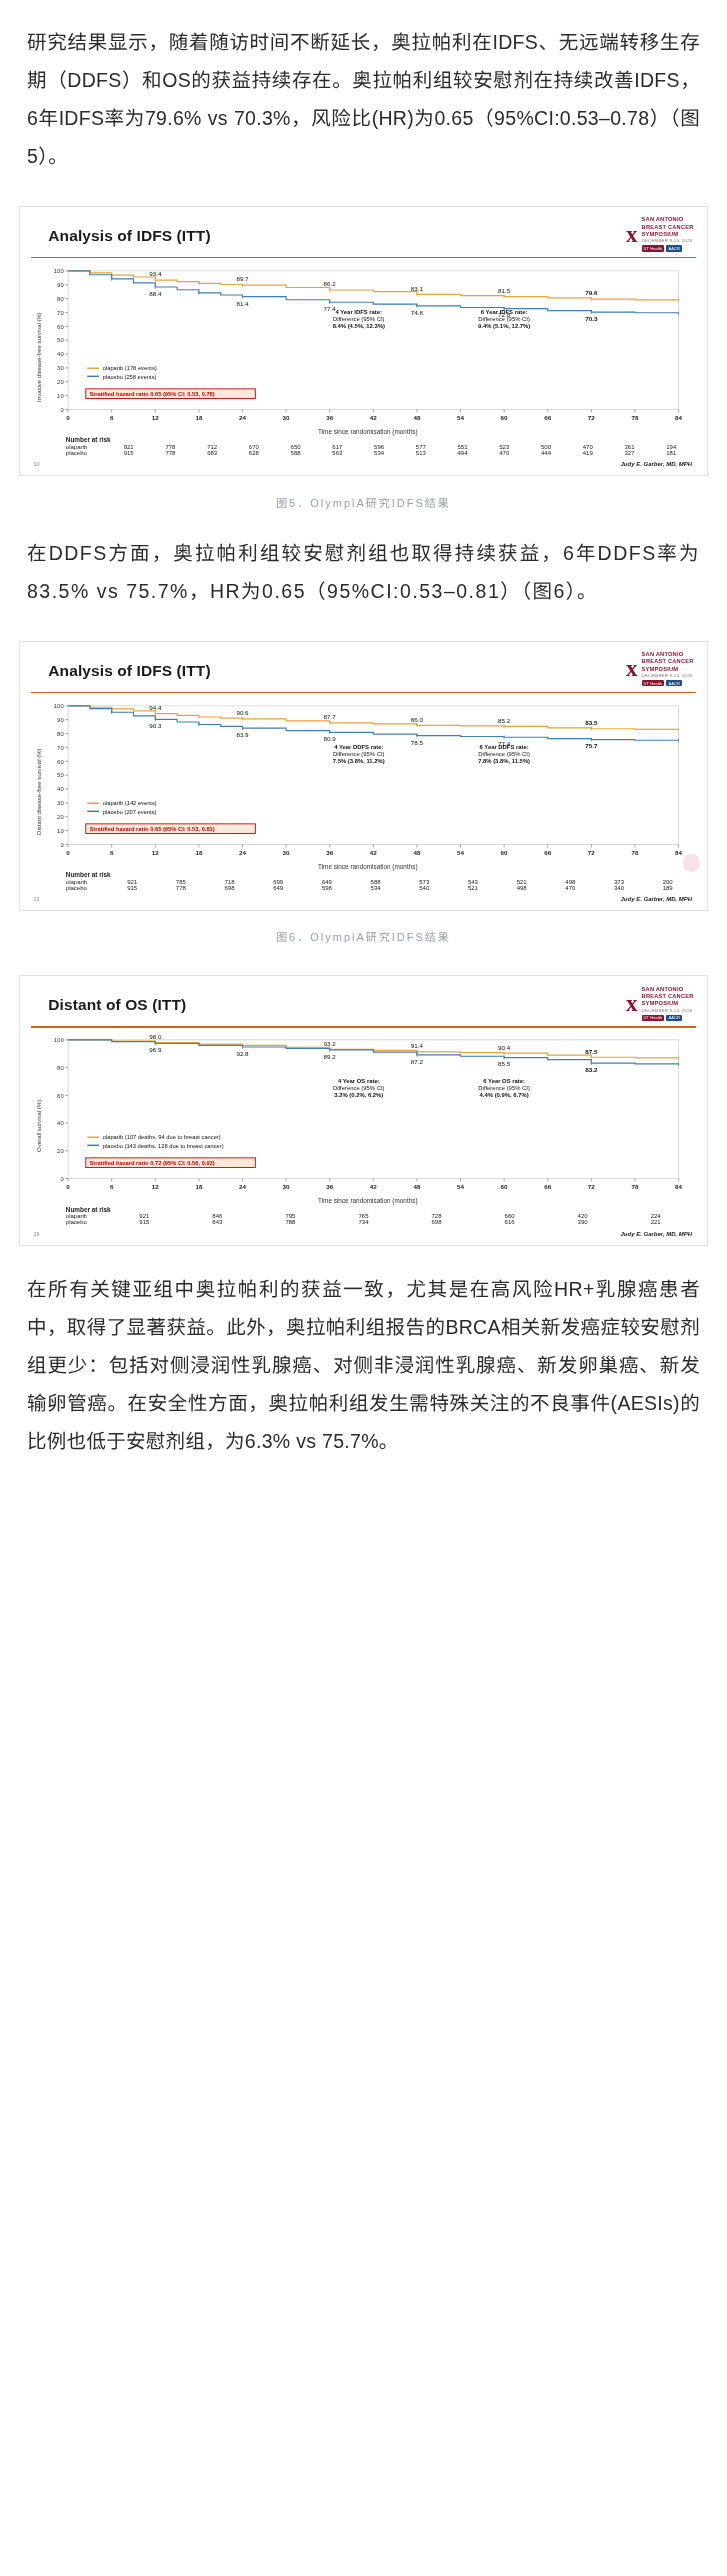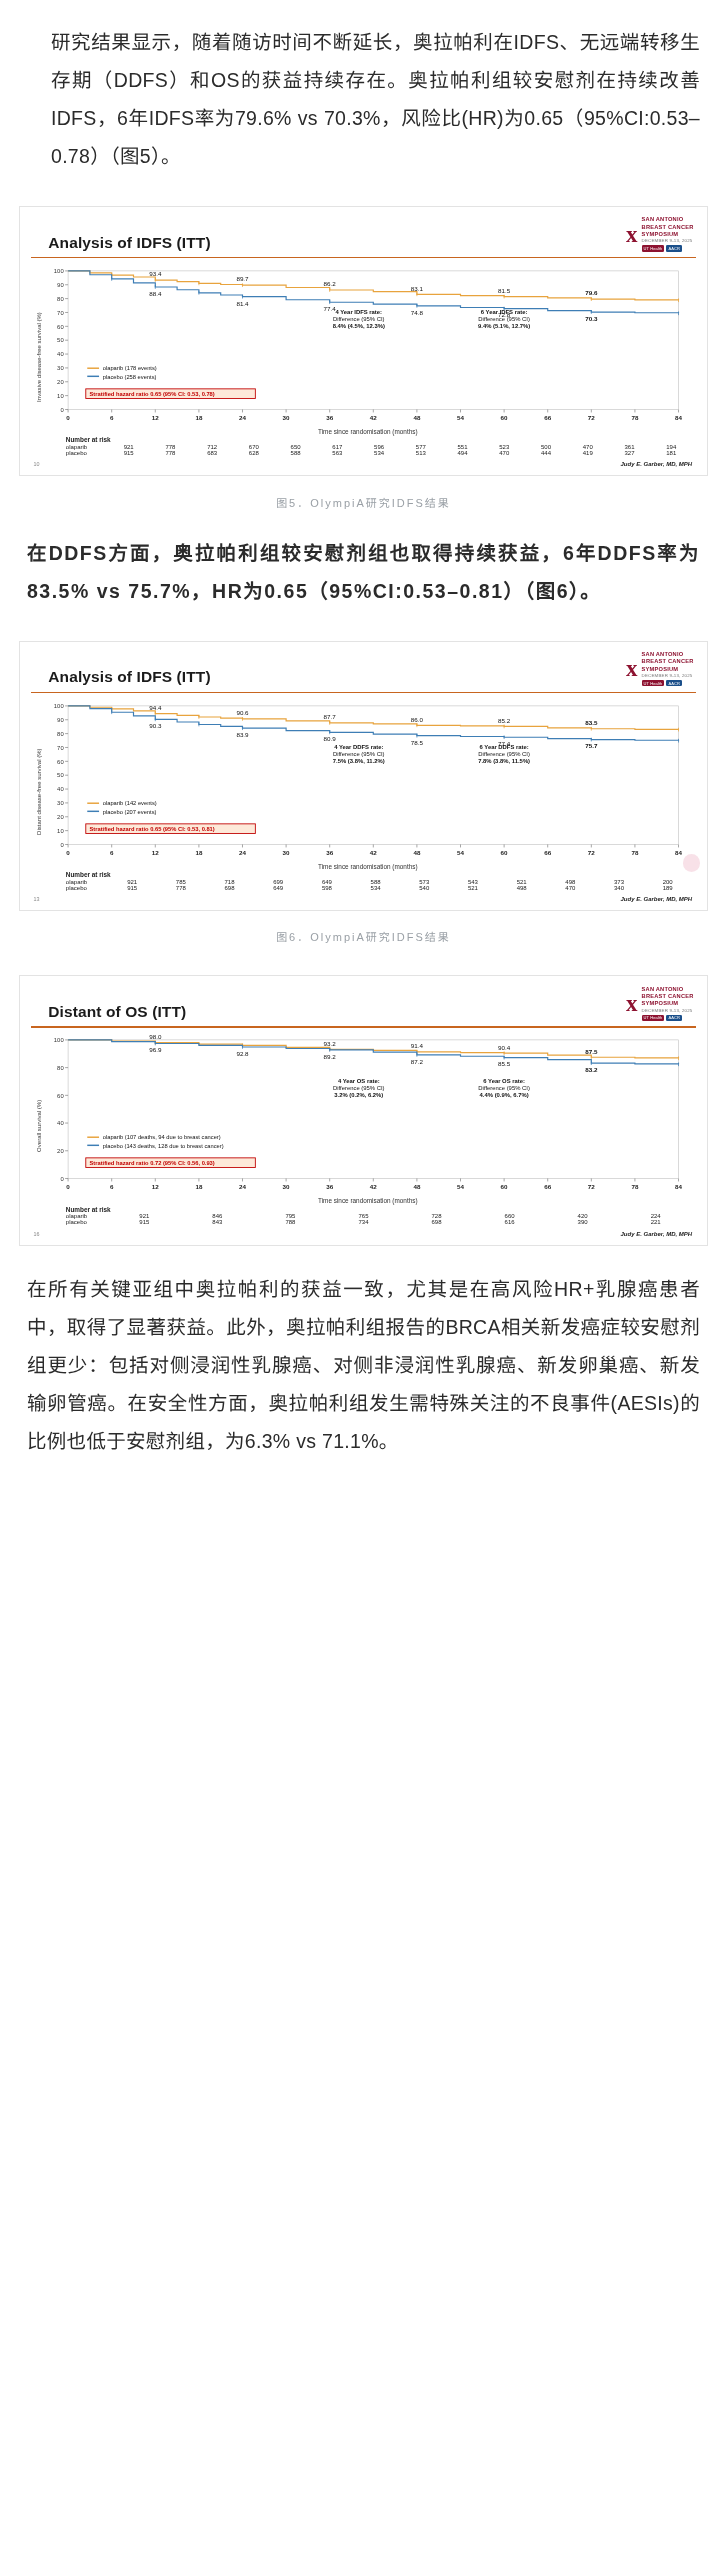--- a/index.html
+++ b/index.html
@@ -16,35 +16,35 @@
   .para {
     font-size: 19.5px;
     line-height: 1.95;
     color: #2b2b2b;
     padding: 0 27px;
     text-align: justify;
     text-justify: inter-ideograph;
     letter-spacing: 0.3px;
     margin: 24px 0 6.7px 0;
   }
-  .para.first { margin-top: 23px; margin-left: 24px; }
-  .para.spaced { letter-spacing: 1.5px; font-weight: bold; }
+  .para.first { margin-top: 23px; }
+  .para.spaced { letter-spacing: 1.5px; }
 
   
   .figure-block { margin: 31px 0 6.7px 0; padding: 0 19px; }
   .slide {
     position: relative;
     width: 100%;
     background: #ffffff;
     border: 0.7px solid #e3e3e3;
     padding: 9.4px 10.8px 8px 10.8px;
   }
   .slide-head {
     display: flex;
-    align-items: flex-end;
+    align-items: center;
     justify-content: space-between;
   }
   .slide-title {
     font-size: 15.5px;
     font-weight: bold;
     color: #1b1b1b;
     padding-left: 17.5px;
     padding-top: 4px;
     letter-spacing: 0.1px;
   }
@@ -656,16 +656,16 @@
         </div>
       </div>
 
       <div class="footer-row">
         <div class="slide-num">16</div>
         <div class="presenter">Judy E. Garber, MD, MPH</div>
       </div>
     </div>
   </div>
 
-  <p class="para">在所有关键亚组中奥拉帕利的获益一致，尤其是在高风险HR+乳腺癌患者中，取得了显著获益。此外，奥拉帕利组报告的BRCA相关新发癌症较安慰剂组更少：包括对侧浸润性乳腺癌、对侧非浸润性乳腺癌、新发卵巢癌、新发输卵管癌。在安全性方面，奥拉帕利组发生需特殊关注的不良事件(AESIs)的比例也低于安慰剂组，为6.3% vs 71.1%。</p>
+  <p class="para">在所有关键亚组中奥拉帕利的获益一致，尤其是在高风险HR+乳腺癌患者中，取得了显著获益。此外，奥拉帕利组报告的BRCA相关新发癌症较安慰剂组更少：包括对侧浸润性乳腺癌、对侧非浸润性乳腺癌、新发卵巢癌、新发输卵管癌。在安全性方面，奥拉帕利组发生需特殊关注的不良事件(AESIs)的比例也低于安慰剂组，为6.3% vs 75.7%。</p>
 
 </div>
 
 
 </body></html>

